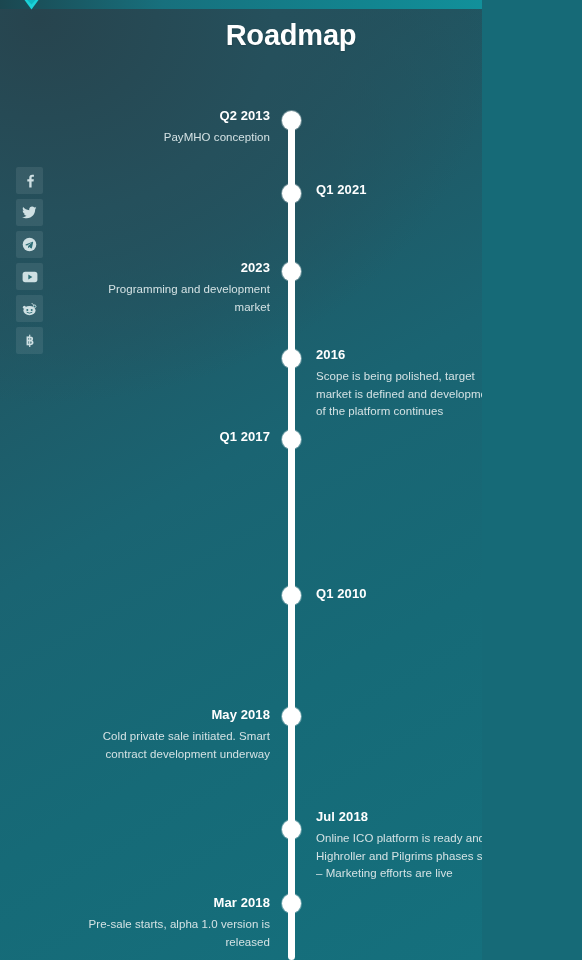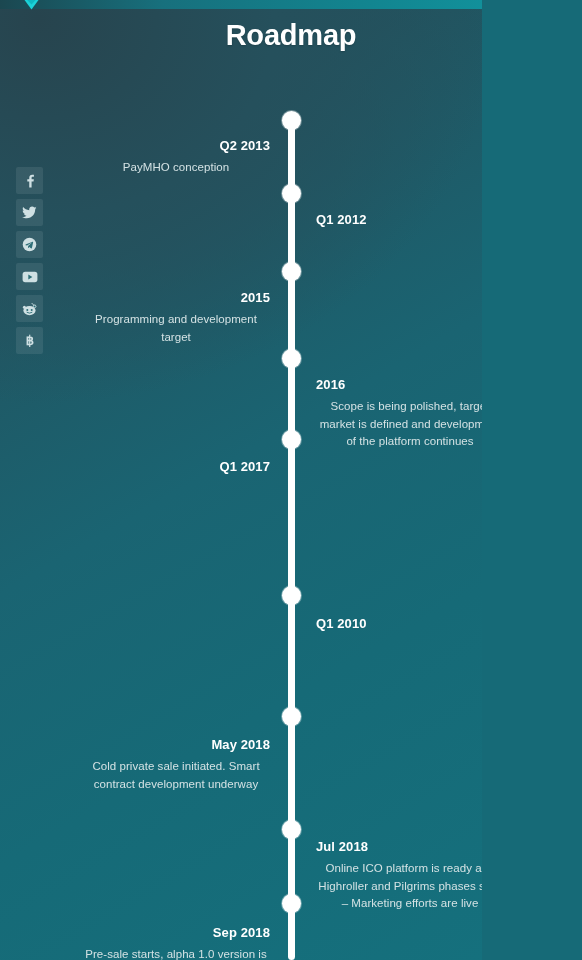--- a/index.html
+++ b/index.html
@@ -110,40 +110,38 @@
     width: 19px;
     height: 19px;
     border-radius: 50%;
     background: #ffffff;
     box-shadow: 0 0 0 1px rgba(255,255,255,0.35);
   }
 
   .tl-item {
     position: absolute;
     width: 188px;
-    margin-top: 30px;
   }
   .tl-item.left  { left: 82px;  text-align: right; }
   .tl-item.right { left: 316px; text-align: left; }
 
   .tl-date {
     color: #ffffff;
     font-size: 13px;
     font-weight: bold;
     line-height: 16px;
     margin-bottom: 5px;
     letter-spacing: 0.1px;
   }
   .tl-desc {
     color: #d4e2e4;
     font-size: 11.5px;
     font-weight: normal;
     line-height: 17.5px;
     letter-spacing: 0.05px;
-    text-align: center;
   }
 </style>
 </head>
 <body>
 
 <div id="page">
 
   <div id="topbar"></div>
 
   <div id="logo-mark">
@@ -216,44 +214,44 @@
         <div class="tl-dot" style="top: 707px;"></div>
         <div class="tl-dot" style="top: 820px;"></div>
         <div class="tl-dot" style="top: 894px;"></div>
       </div>
     <div id="timeline-items">
         <div class="tl-item left" style="top: 108px;">
           <div class="tl-date">Q2 2013</div>
           <div class="tl-desc">PayMHO conception</div>
         </div>
         <div class="tl-item right" style="top: 182px;">
-          <div class="tl-date">Q1 2012</div>
+          <div class="tl-date">Q1 2021</div>
         </div>
         <div class="tl-item left" style="top: 260px;">
-          <div class="tl-date">2015</div>
-          <div class="tl-desc">Programming and development target</div>
+          <div class="tl-date">2023</div>
+          <div class="tl-desc">Programming and development market</div>
         </div>
         <div class="tl-item right" style="top: 347px;">
           <div class="tl-date">2016</div>
           <div class="tl-desc">Scope is being polished, target market is defined and development of the platform continues</div>
         </div>
         <div class="tl-item left" style="top: 429px;">
           <div class="tl-date">Q1 2017</div>
         </div>
         <div class="tl-item right" style="top: 586px;">
           <div class="tl-date">Q1 2010</div>
         </div>
         <div class="tl-item left" style="top: 707px;">
           <div class="tl-date">May 2018</div>
           <div class="tl-desc">Cold private sale initiated. Smart contract development underway</div>
         </div>
         <div class="tl-item right" style="top: 809px;">
           <div class="tl-date">Jul 2018</div>
           <div class="tl-desc">Online ICO platform is ready and Highroller and Pilgrims phases start – Marketing efforts are live</div>
         </div>
         <div class="tl-item left" style="top: 895px;">
-          <div class="tl-date">Sep 2018</div>
+          <div class="tl-date">Mar 2018</div>
           <div class="tl-desc">Pre-sale starts, alpha 1.0 version is released</div>
         </div>
       </div>
   </div>
 
 </div>
 
 </body></html>

